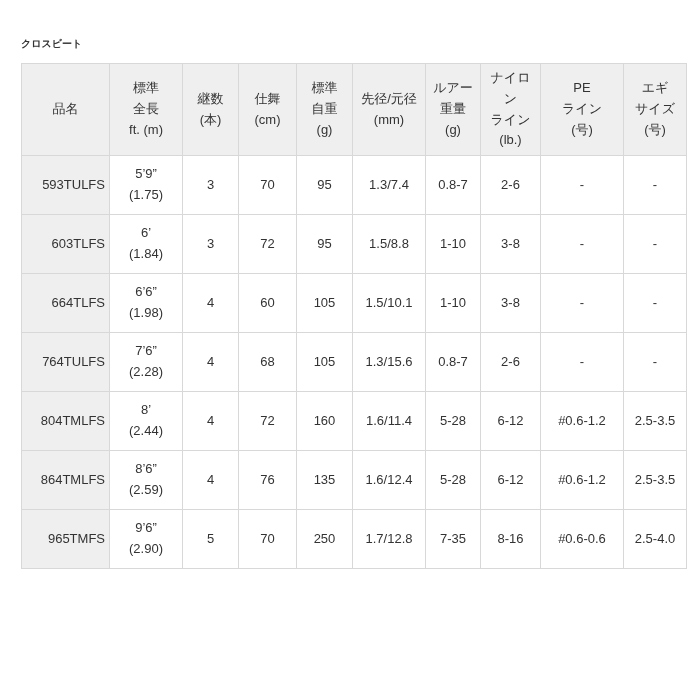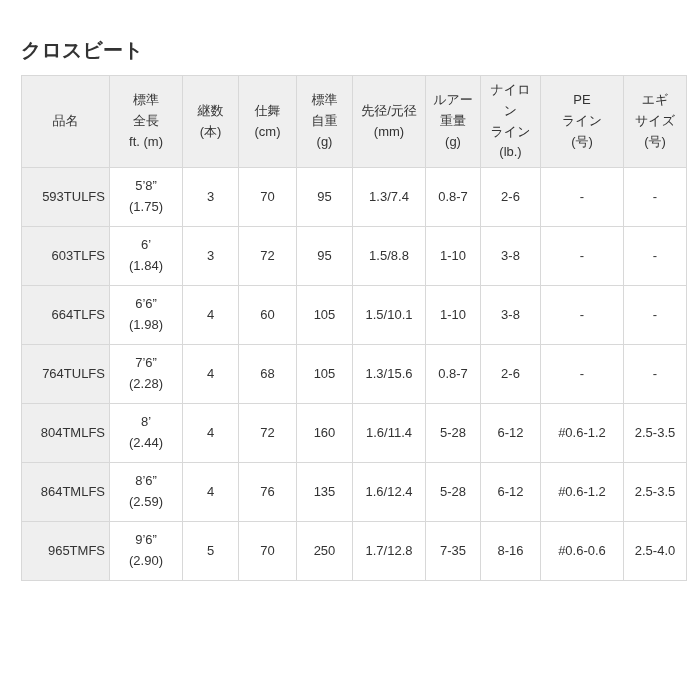--- a/index.html
+++ b/index.html
@@ -11,21 +11,21 @@
     font-family: "Liberation Sans", "DejaVu Sans", sans-serif;
     color: #333333;
   }
   .page {
     box-sizing: border-box;
     width: 700px;
     height: 700px;
     padding: 38px 0 0 21px;
   }
   .page-title {
-    font-size: 20px;
+    font-size: 10px;
     font-weight: bold;
     color: #333333;
     margin: 0 0 13px 0;
     line-height: 1.2;
   }
   table.spec-table {
     border-collapse: collapse;
     table-layout: fixed;
     font-size: 13px;
     color: #333333;
@@ -110,21 +110,21 @@
 ライン
 (号)</th>
         <th>エギ
 サイズ
 (号)</th>
       </tr>
     </thead>
     <tbody>
       <tr>
         <td class="cell-model">593TULFS</td>
-        <td>5’8”
+        <td>5’9”
 (1.75)</td>
         <td>3</td>
         <td>70</td>
         <td>95</td>
         <td>1.3/7.4</td>
         <td>0.8-7</td>
         <td>2-6</td>
         <td>-</td>
         <td>-</td>
       </tr>

